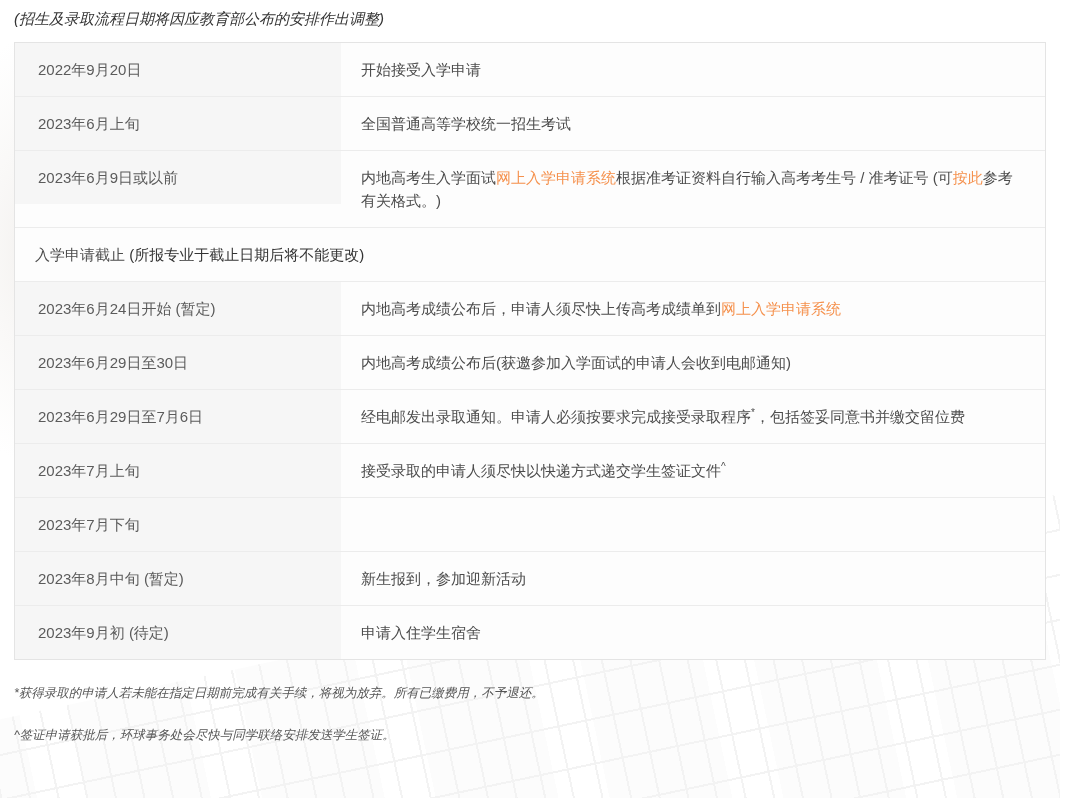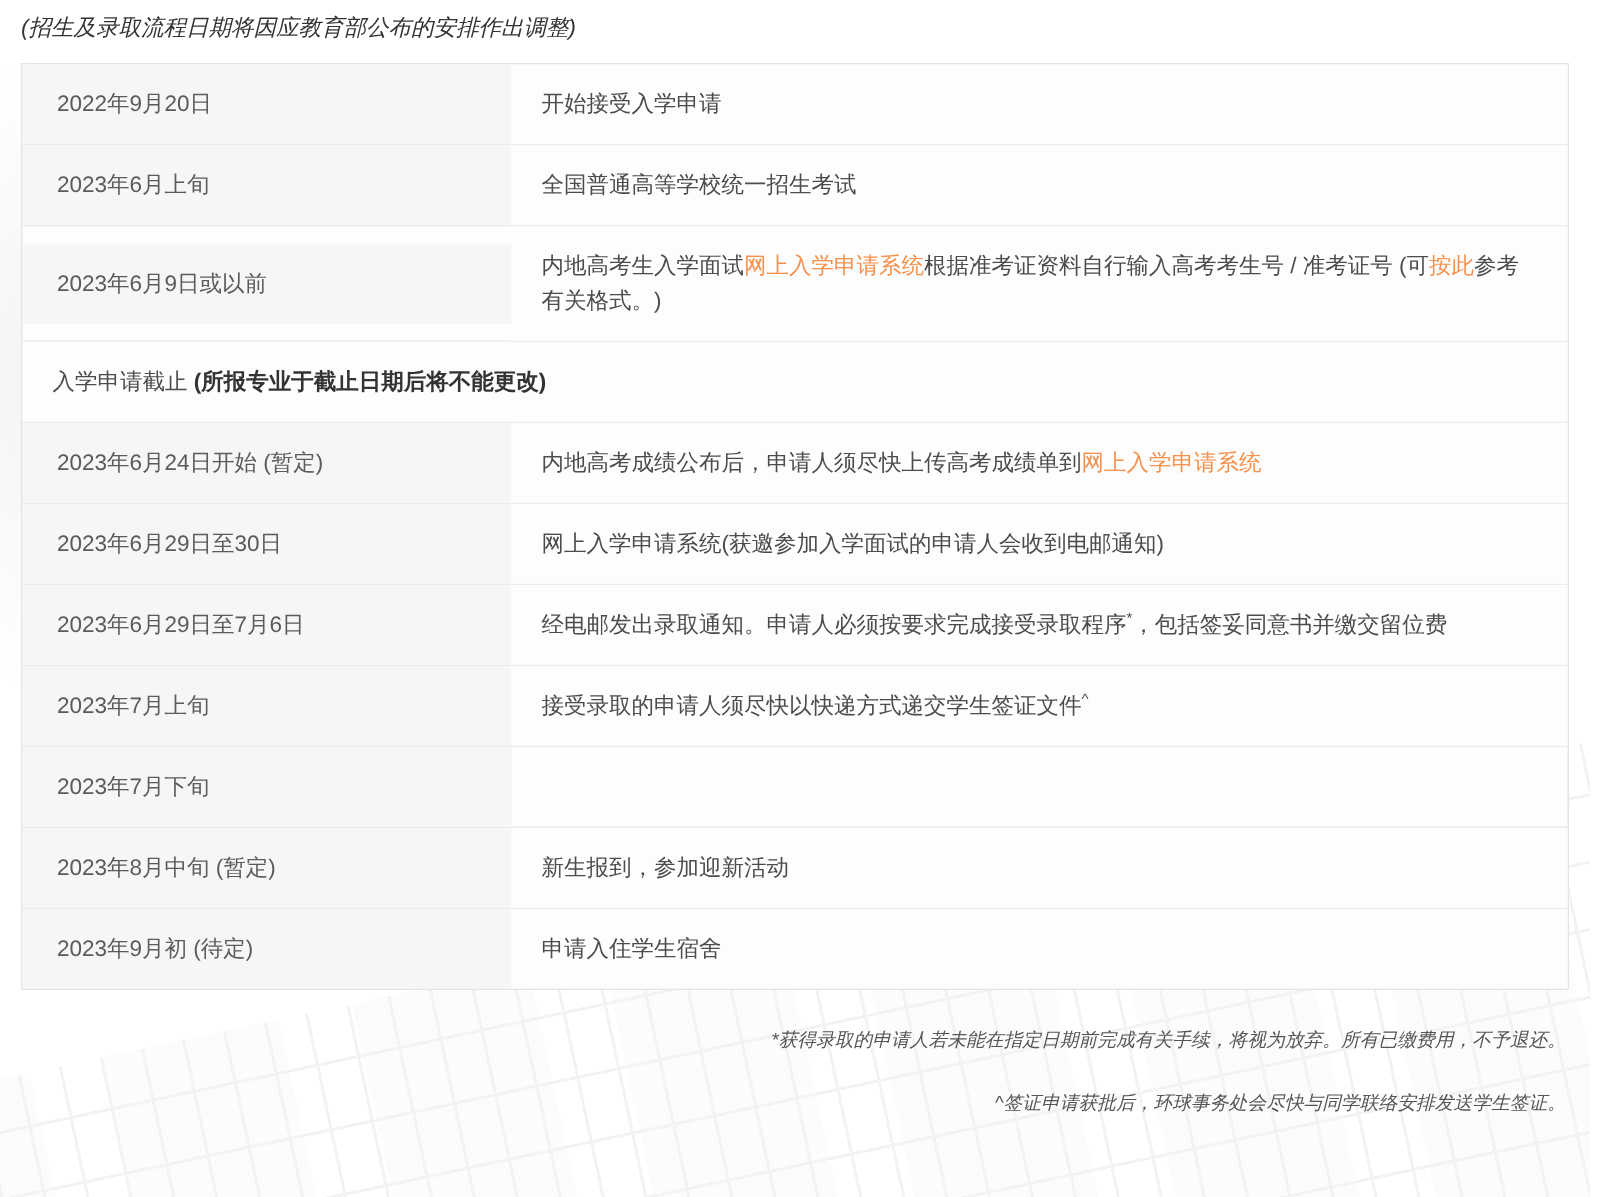--- a/index.html
+++ b/index.html
@@ -53,21 +53,21 @@
   }
   .timeline-table {
     position: relative;
     z-index: 1;
     margin: 0 14px;
     border: 1px solid #e4e4e4;
     background: #fdfdfd;
   }
   .row {
     display: flex;
-    align-items: center;
+    align-items: flex-start;
     border-bottom: 1px solid #ececec;
   }
   .row:last-child { border-bottom: none; }
   .cell-date {
     flex: 0 0 326px;
     width: 326px;
     background: #f6f6f6;
     padding: 15px 12px 15px 23px;
     display: flex;
     align-items: center;
@@ -82,39 +82,38 @@
     background: #fdfdfd;
     padding: 15px 26px 15px 20px;
     display: flex;
     align-items: center;
   }
   .content-text {
     font-size: 15px;
     line-height: 23px;
     color: #4c4c4c;
   }
-  .content-text strong { font-weight: bold; color: #333333; }
+  .content-text strong { font-weight: normal; color: #333333; }
   .content-text a.inline-link {
     color: var(--accent, #f5914d);
     text-decoration: none;
     cursor: pointer;
   }
   .content-text sup {
     font-size: 10px;
     line-height: 0;
   }
   .footnote {
     position: relative;
     z-index: 1;
     margin: 25px 16px 0 14px;
     font-style: italic;
     font-size: 12.5px;
     line-height: 17px;
     color: #555555;
-    text-align: right;
   }
 </style>
 </head>
 <body>
 
 <div class="page">
   <div class="watermark-left"></div>
   <div class="watermark-bottom"></div>
 
   <p class="note-top">(招生及录取流程日期将因应教育部公布的安排作出调整)</p>
@@ -160,21 +159,21 @@
     <div class="cell-content">
       <div class="content-text"><span>内地高考成绩公布后，申请人须尽快上传高考成绩单到</span><a class="inline-link" href="#">网上入学申请系统</a></div>
     </div>
   </div>
 
   <div class="row">
     <div class="cell-date">
       <div class="date-lines">2023年6月29日至30日</div>
     </div>
     <div class="cell-content">
-      <div class="content-text"><span>网上入学申请系统(获邀参加入学面试的申请人会收到电邮通知)</span></div>
+      <div class="content-text"><span>内地高考成绩公布后(获邀参加入学面试的申请人会收到电邮通知)</span></div>
     </div>
   </div>
 
   <div class="row">
     <div class="cell-date">
       <div class="date-lines">2023年6月29日至7月6日</div>
     </div>
     <div class="cell-content">
       <div class="content-text"><span>经电邮发出录取通知。申请人必须按要求完成接受录取程序</span><sup>*</sup><span>，包括签妥同意书并缴交留位费</span></div>
     </div>

